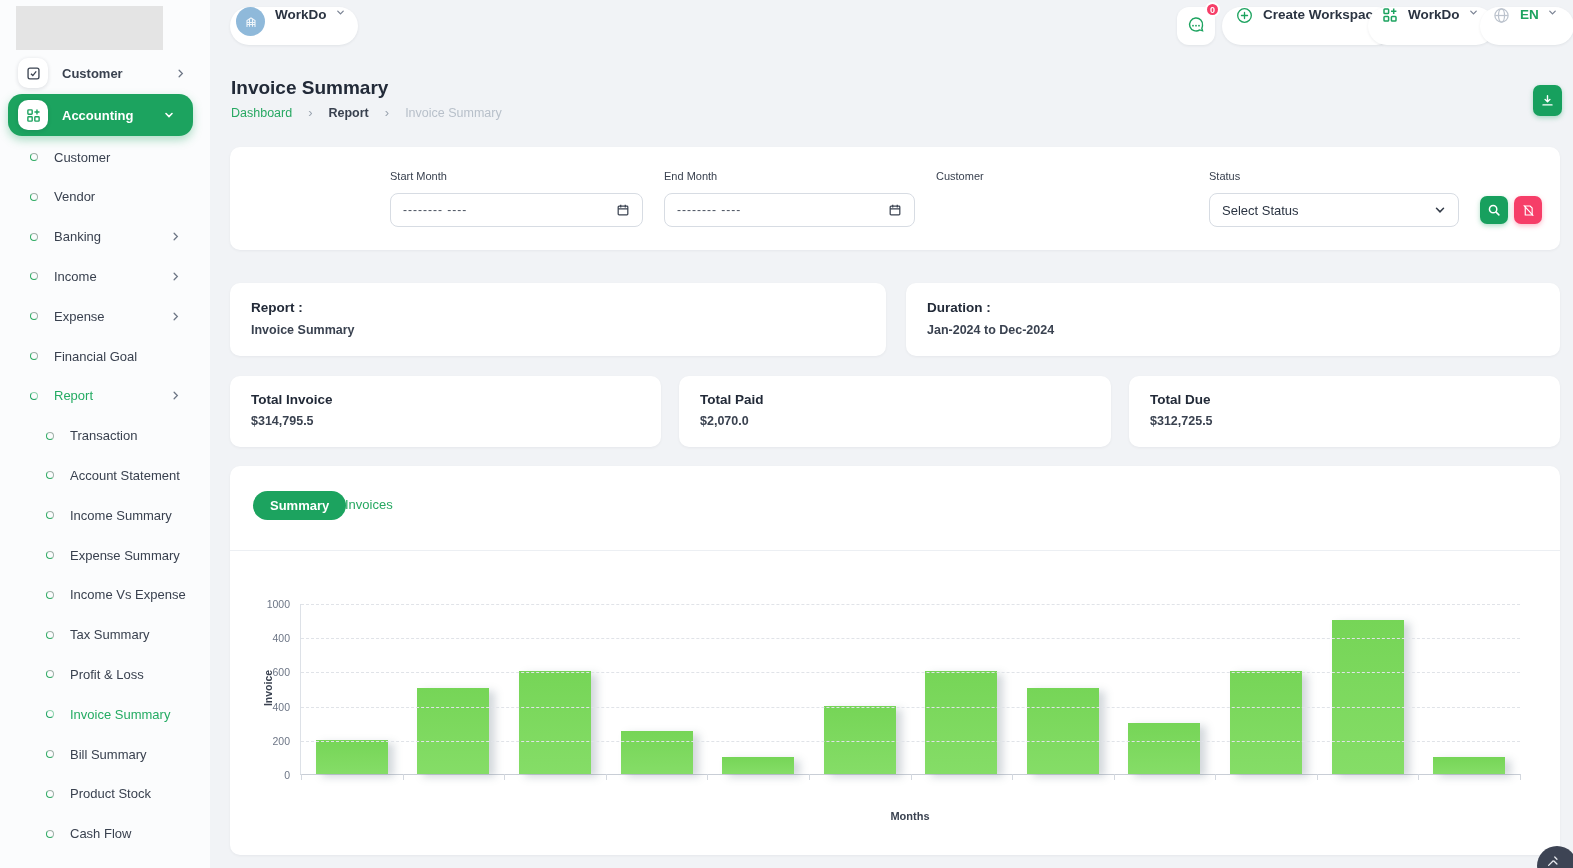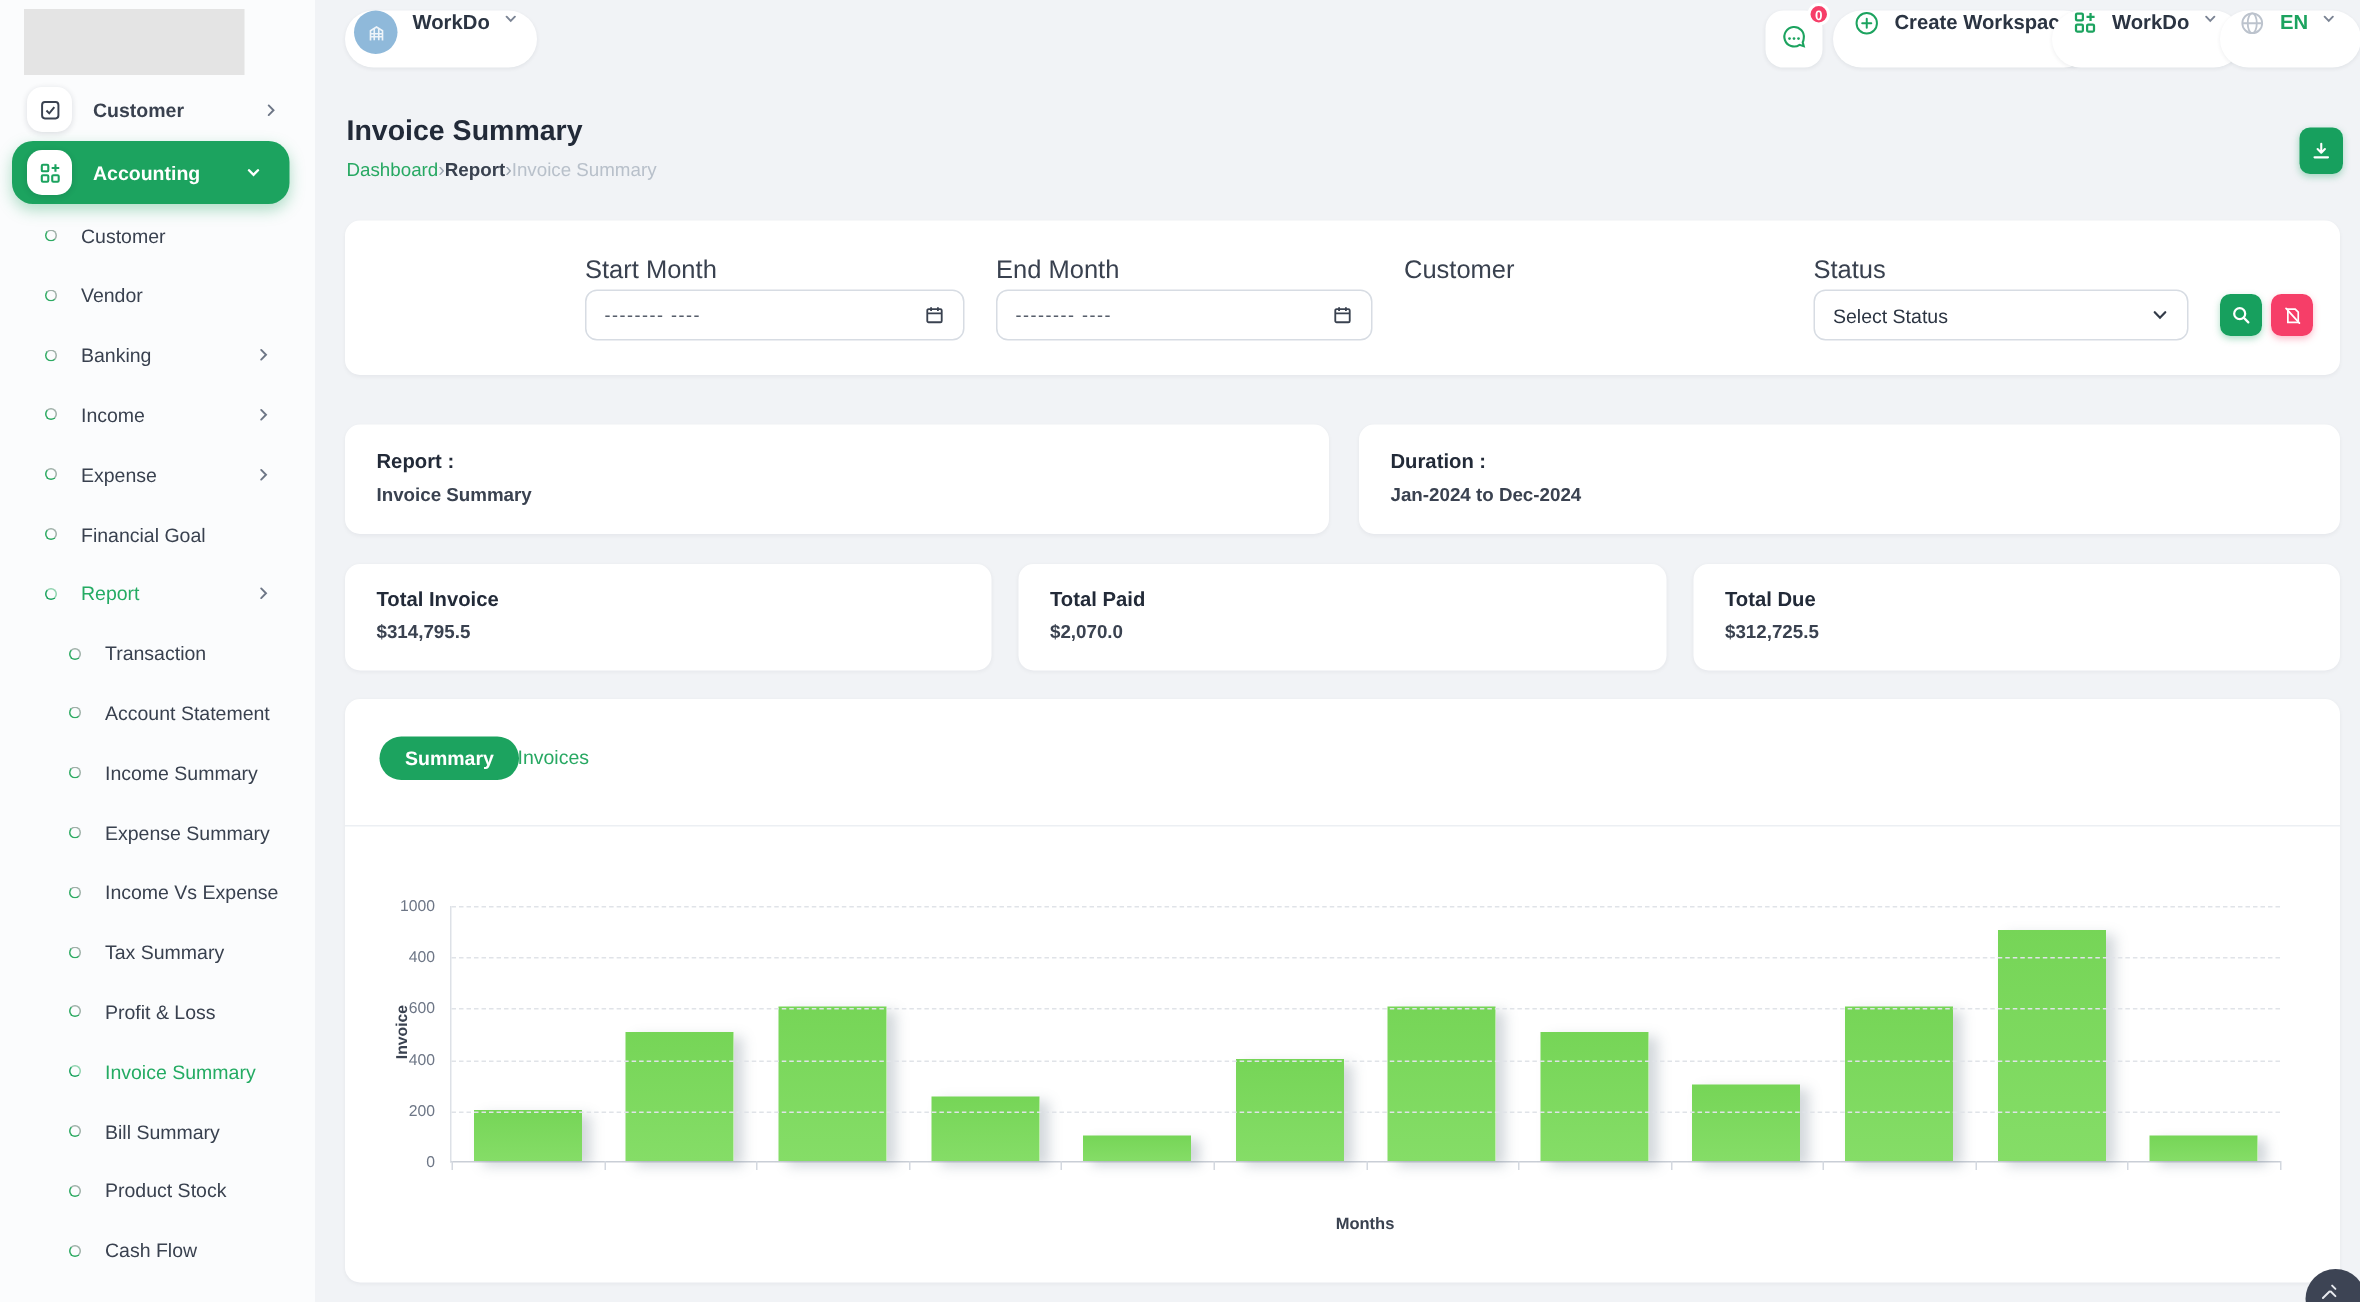--- a/index.html
+++ b/index.html
@@ -34,35 +34,35 @@
   .hdr-label { font-size:13.5px; font-weight:700; color:#2b3442; margin:0 8px 0 10px; }
   .hdr-chev { margin-right:12px; display:flex; }
   .sq-btn { position:absolute; top:7px; width:38px; height:38px; background:#fff; border-radius:12px;
     display:flex; align-items:center; justify-content:center; box-shadow:0 1px 3px rgba(16,24,40,.07); cursor:pointer; }
   .badge { position:absolute; top:-5px; right:-5px; min-width:15px; height:15px; border-radius:8px;
     background:#f63e68; color:#fff; font-size:9px; font-weight:700; display:flex; align-items:center;
     justify-content:center; border:2px solid #fff; padding:0 2px; }
 
   
   .page-title { position:absolute; left:231px; top:77px; font-size:19px; font-weight:700; color:#222a38; }
-  .breadcrumb { position:absolute; left:231px; top:105px; font-size:12.5px; display:flex; align-items:center; gap:0; }
+  .breadcrumb { position:absolute; left:231px; top:105px; font-size:12.5px; display:flex; align-items:center; gap:16px; }
   .bc-link { color:#27a862; cursor:pointer; }
   .bc-mid { color:#39414f; font-weight:600; cursor:pointer; }
   .bc-current { color:#b8c0ca; }
   .bc-sep { color:#9aa3af; font-size:13px; }
   .dl-btn { position:absolute; left:1533px; top:85px; width:29px; height:31px; background:#17a05e;
     border-radius:7px; display:flex; align-items:center; justify-content:center; cursor:pointer;
     box-shadow:0 2px 5px rgba(23,160,94,.35); }
 
   
   .card { position:absolute; background:#fff; border-radius:10px; box-shadow:0 1px 3px rgba(16,24,40,.05); }
 
   
   .filter-card { left:230px; top:147px; width:1330px; height:103px; }
-  .f-label { position:absolute; top:23px; font-size:17px; color:#39414f; }
+  .f-label { position:absolute; top:23px; font-size:11px; color:#39414f; }
   .f-input { position:absolute; top:46px; height:34px; border:1px solid #d7dce3; border-radius:8px;
     background:#fff; display:flex; align-items:center; font-size:13px; color:#2b3442; padding:0 12px; cursor:pointer; }
   .f-input .ph { color:#4a5260; letter-spacing:1px; font-size:12px; }
   .f-input .right { margin-left:auto; display:flex; }
   .mini-btn { position:absolute; top:49px; width:28px; height:28px; border-radius:7px; display:flex;
     align-items:center; justify-content:center; cursor:pointer; }
   .mini-green { background:#17a05e; box-shadow:0 2px 5px rgba(23,160,94,.35); }
   .mini-pink { background:#f63e68; box-shadow:0 2px 5px rgba(246,62,104,.35); }
 
   

